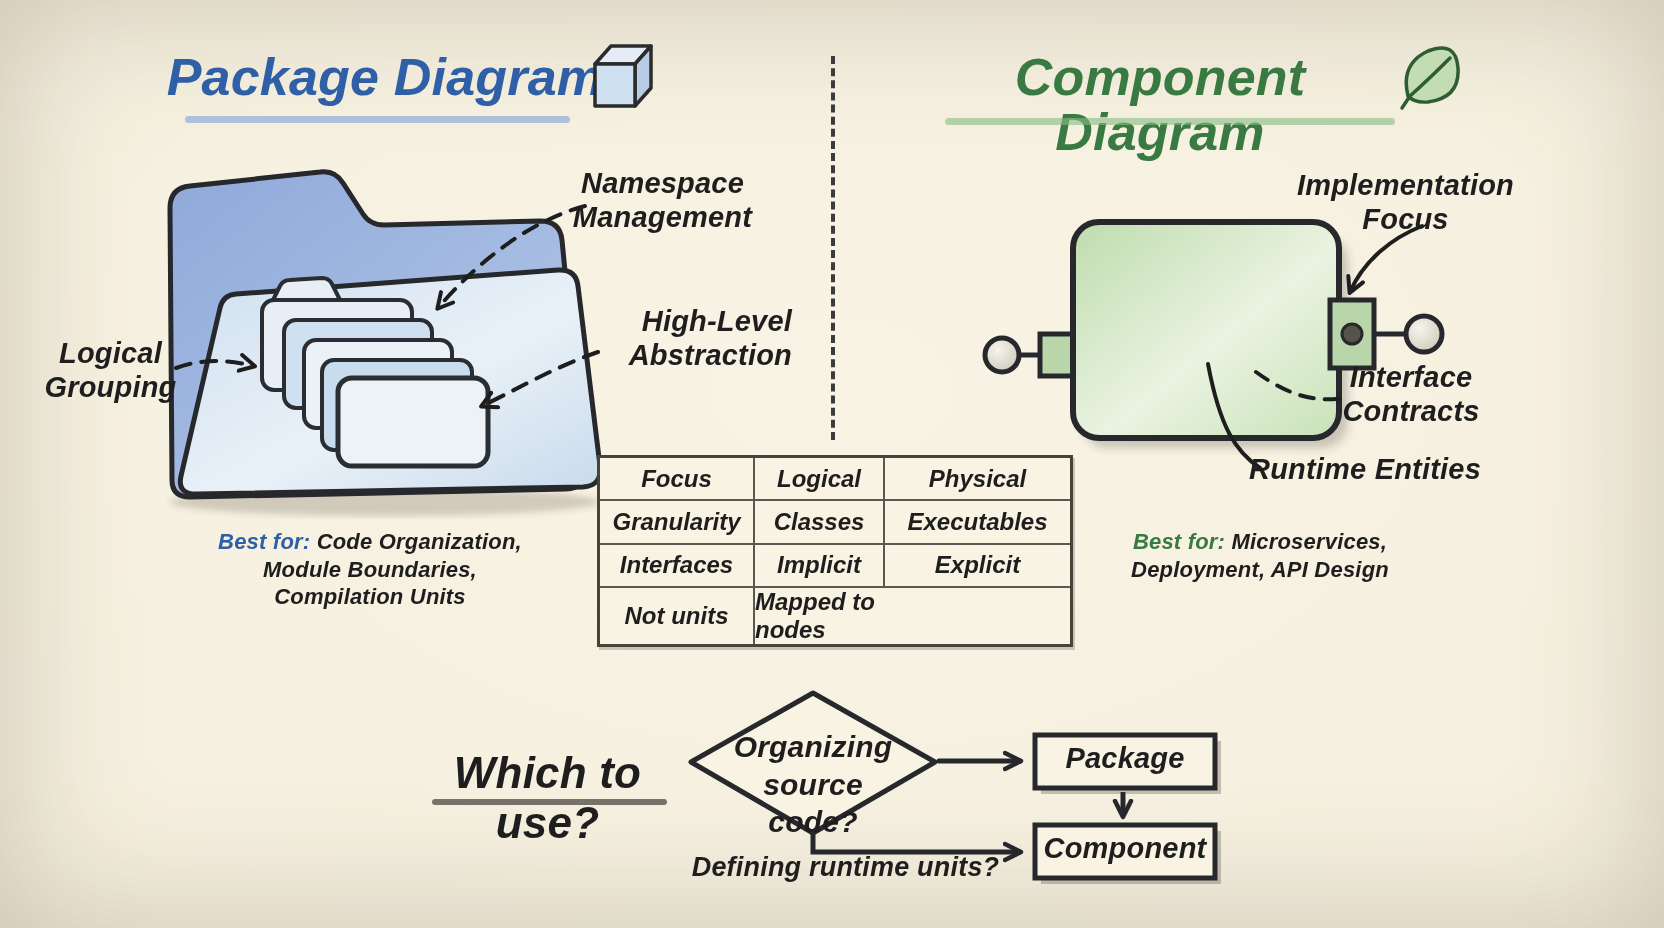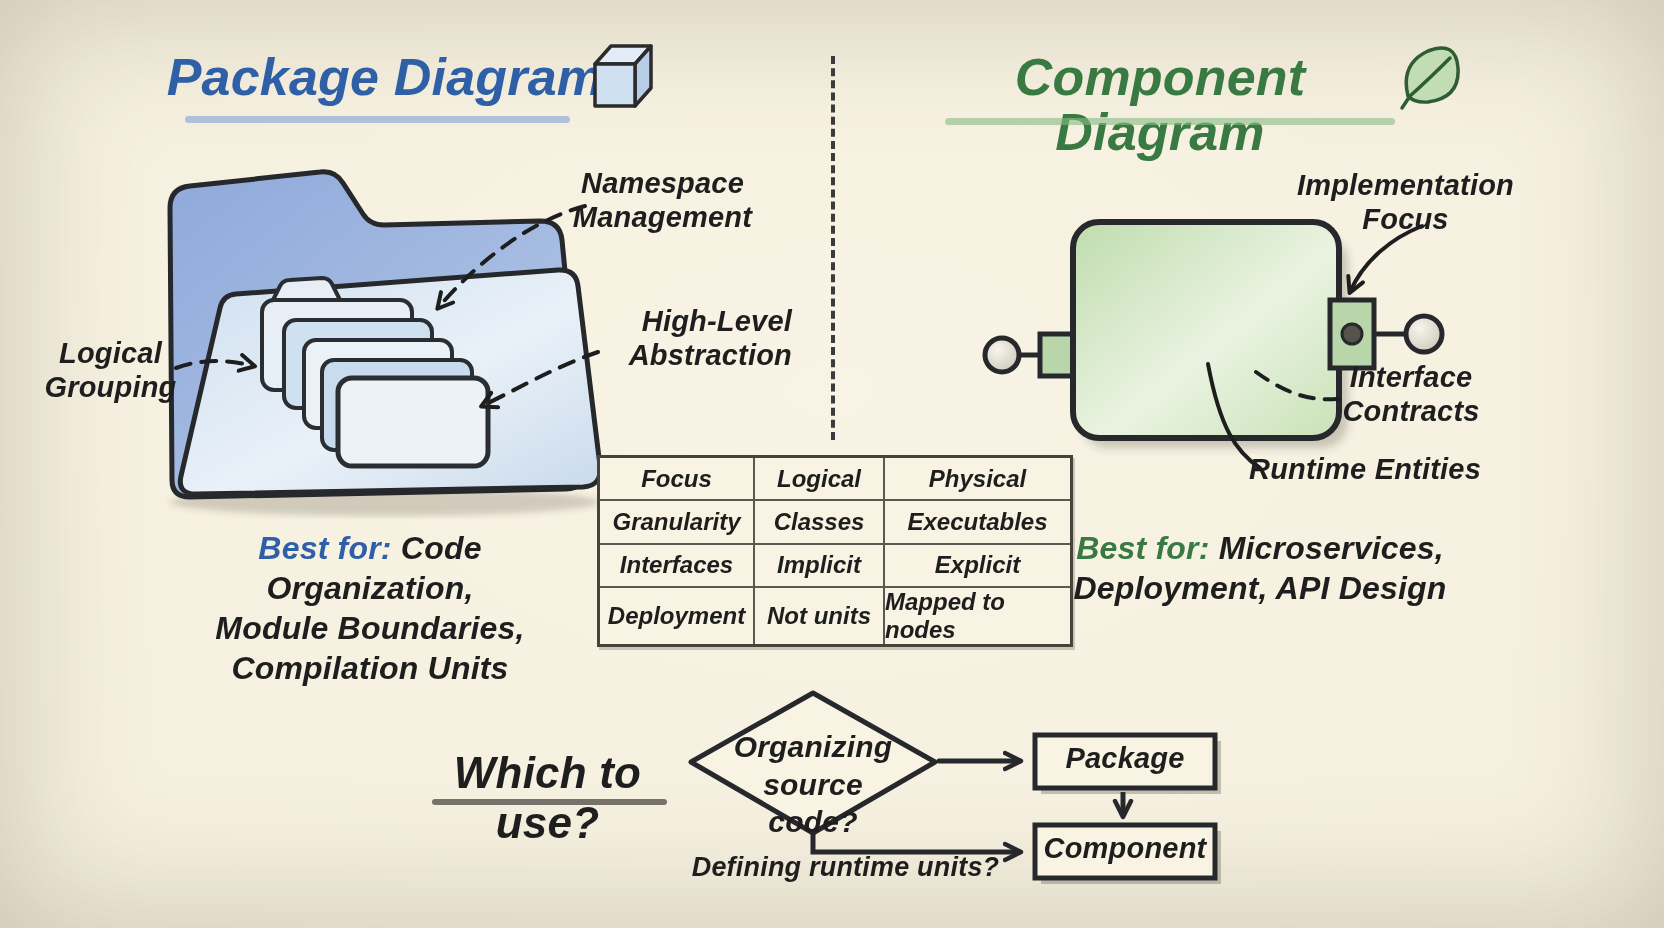--- a/index.html
+++ b/index.html
@@ -14,21 +14,21 @@
   .pre{white-space:pre-line;}
   .center{text-align:center;}
   .title{font-size:52px;line-height:1.05;}
   .title-blue{color:#2e5fa7;}
   .title-green{color:#397a42;text-align:center;}
   .underline{height:7px;border-radius:5px;}
   .ul-blue{background:rgba(125,163,214,.6);}
   .ul-green{background:rgba(137,186,133,.6);}
   .note{font-size:29px;line-height:1.18;}
   .divider{border-left:4px dashed #3b3b3b;width:0;}
-  .bestfor{font-size:32px;line-height:1.25;text-align:center;}
+  .bestfor{font-size:22px;line-height:1.25;text-align:center;}
   .bf-blue{color:#2e5fa7;}
   .bf-green{color:#397a42;}
   .cmp-table{
     display:grid;grid-template-columns:155px 130px 185px;grid-template-rows:repeat(4,1fr);
     width:470px;height:186px;background:#f8f3e2;
     border:3px solid #45433c;box-shadow:2px 3px 0 rgba(70,65,50,.25);
   }
   .cmp-cell{
     display:flex;align-items:center;justify-content:center;
     border-right:2px solid #5a5850;border-bottom:2px solid #5a5850;
@@ -180,21 +180,20 @@
   <div class="abs cmp-table" style="left:597px;top:455px;">
     <div class="cmp-cell">Focus</div>
     <div class="cmp-cell">Logical</div>
     <div class="cmp-cell last-col">Physical</div>
     <div class="cmp-cell">Granularity</div>
     <div class="cmp-cell">Classes</div>
     <div class="cmp-cell last-col">Executables</div>
     <div class="cmp-cell">Interfaces</div>
     <div class="cmp-cell">Implicit</div>
     <div class="cmp-cell last-col">Explicit</div>
-    <div class="cmp-cell last-row">Deployment</div>
     <div class="cmp-cell last-row">Not units</div>
     <div class="cmp-cell last-col last-row">Mapped to nodes</div>
   </div>
 
   <div class="abs" style="left:400px;top:640px;">
     <svg width="840" height="270" viewBox="400 640 840 270">
       <defs>
         <marker id="arrowF" markerUnits="userSpaceOnUse" markerWidth="24" markerHeight="24" refX="17" refY="11" orient="auto">
           <path d="M2,3 L18,11 L2,19" fill="none" stroke="#26282c" stroke-width="4.5" stroke-linecap="round" stroke-linejoin="round"></path>
         </marker>

